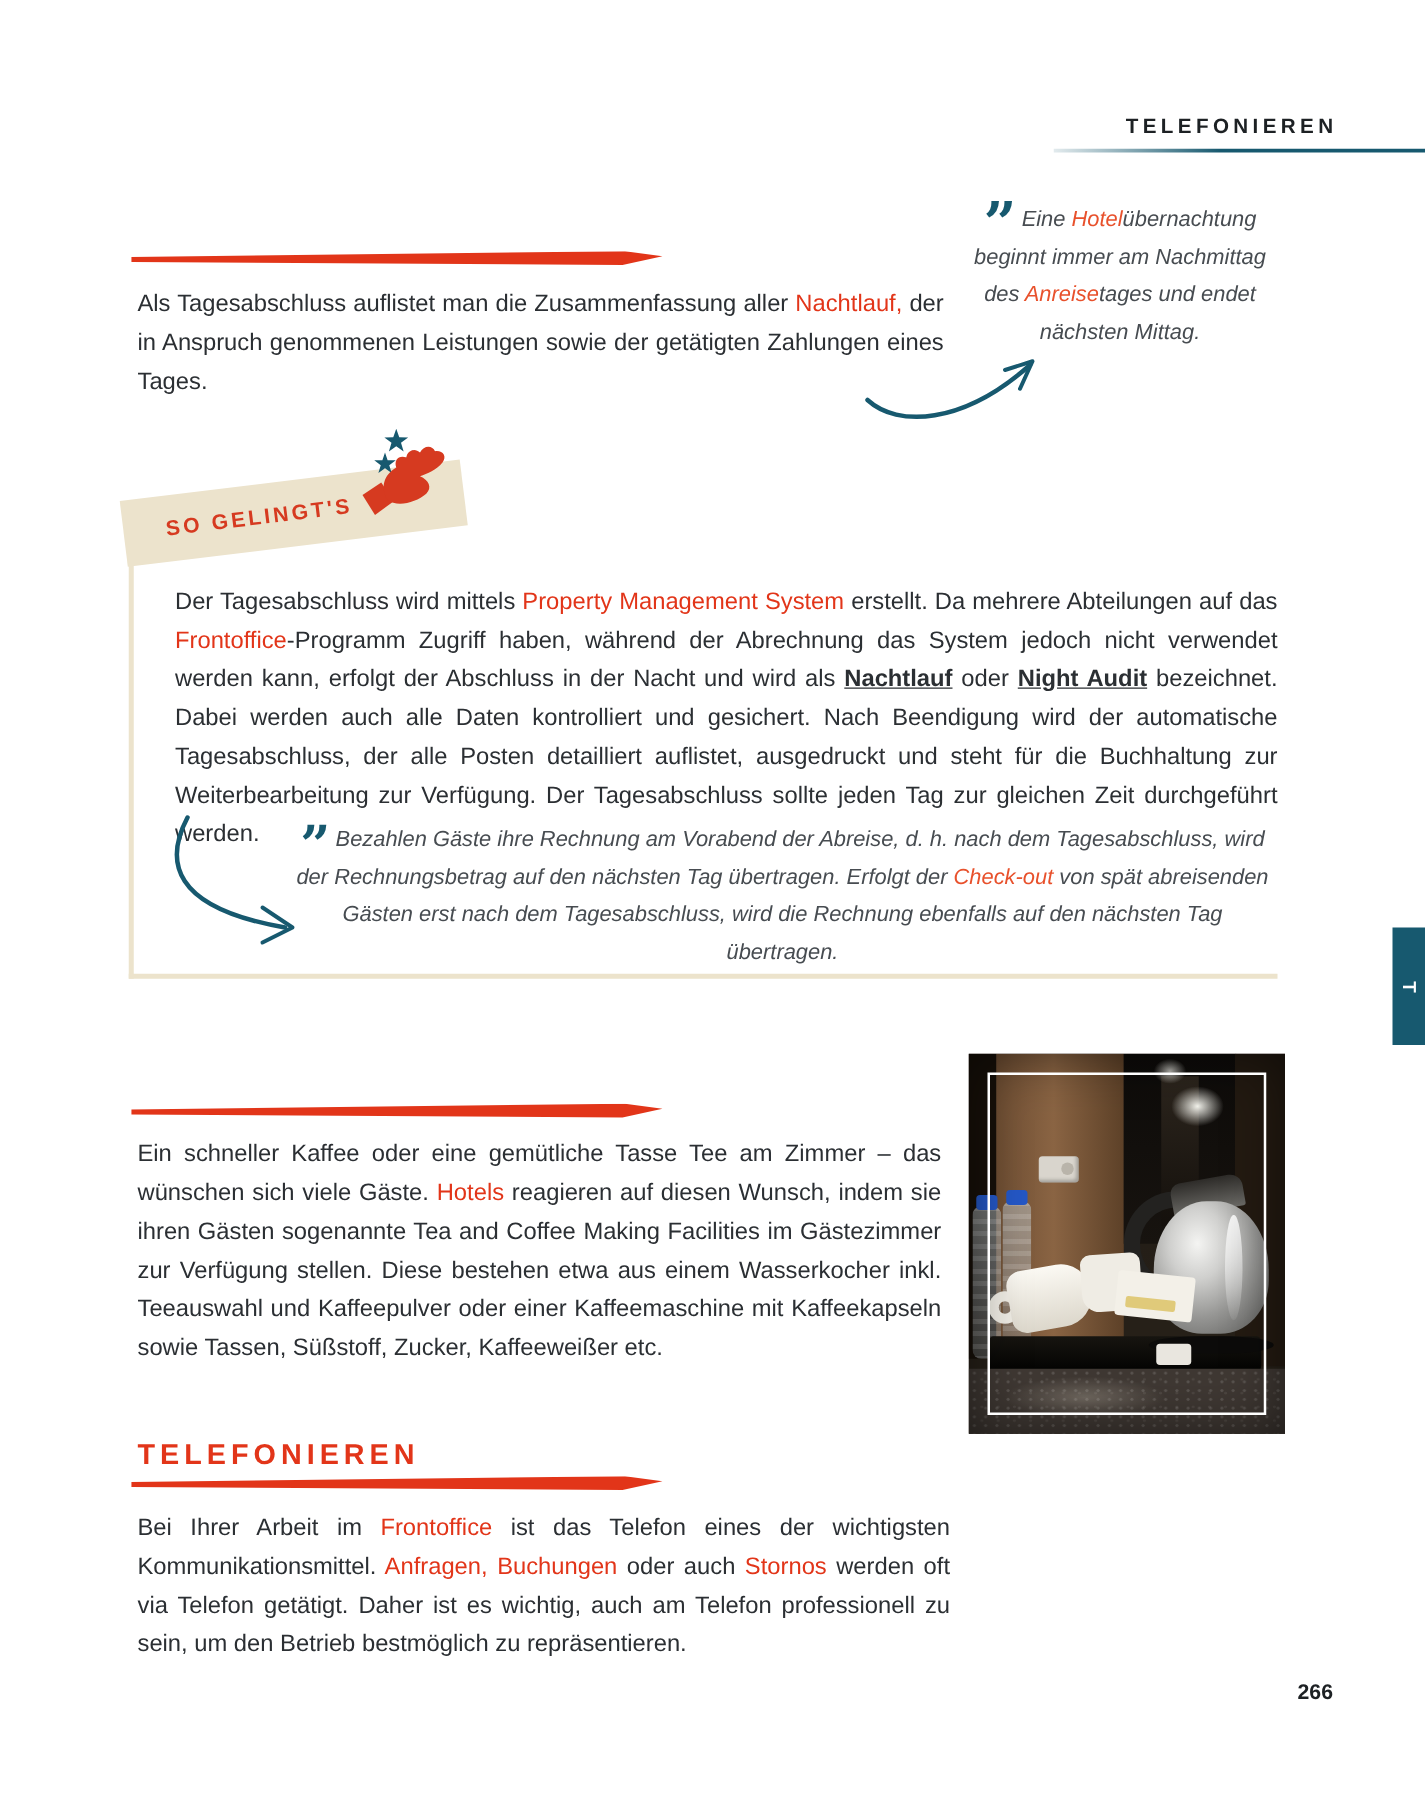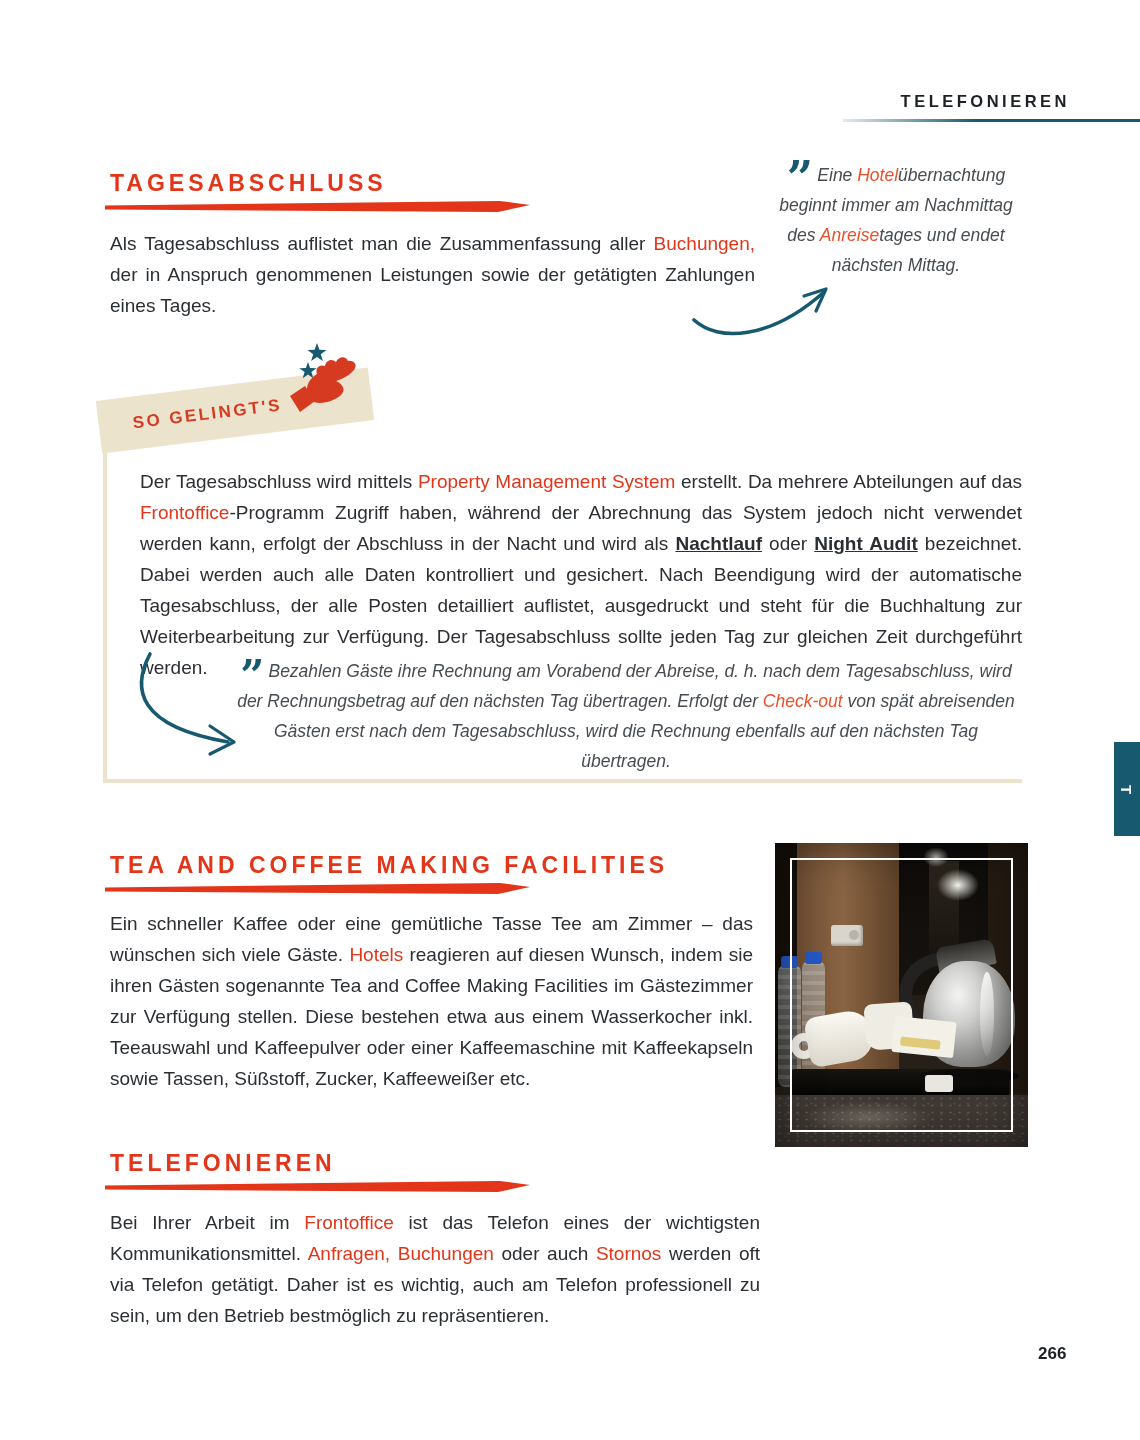--- a/index.html
+++ b/index.html
@@ -103,25 +103,24 @@
   .page-number{position:absolute;left:1038px;top:1344px;font-size:17px;font-weight:bold;color:#1d2124;}
 </style>
 </head>
 <body>
 
 <div class="page">
 
   <div class="running-header">TELEFONIEREN</div>
   <div class="header-rule"></div>
 
-  <h2 class="h-red" style="left:110px;top:170px;margin:0;">TAGESABSCHLUSS</h2>
   <svg class="swoosh" style="left:105px;top:201px;" viewBox="0 0 425 12">
     <polygon points="0,4.5 395,0 425,4 393,11 0,8.5"></polygon>
   </svg>
-  <p class="para" style="left:110px;top:228px;width:645px;margin:0;"><span>Als Tagesabschluss auflistet man die Zusammenfassung aller </span><span class="r-red">Buchungen,</span><span> der in Anspruch genommenen Leistungen sowie der getätigten Zahlungen eines Tages.</span></p>
+  <p class="para" style="left:110px;top:228px;width:645px;margin:0;"><span>Als Tagesabschluss auflistet man die Zusammenfassung aller </span><span class="r-red">Nachtlauf,</span><span> der in Anspruch genommenen Leistungen sowie der getätigten Zahlungen eines Tages.</span></p>
 
   <div class="quote" style="top:160px;right:118px;width:252px;">
     <span class="qmark">”</span><span><span>Eine </span><span class="r-red">Hotel</span><span>übernachtung beginnt immer am Nachmittag des </span><span class="r-red">Anreise</span><span>tages und endet nächsten Mittag.</span></span>
   </div>
 
   <svg class="arrow" style="left:688px;top:266px;" width="162" height="82" viewBox="0 0 162 82">
     <path d="M6,54 C30,76 82,74 136,26" stroke-width="3.6"></path>
     <path d="M116,30 L138,23 L128,45" stroke-width="3.2"></path>
   </svg>
 
@@ -148,21 +147,20 @@
 
   <div class="quote" style="left:230px;top:656px;width:792px;">
     <span class="qmark" style="font-size:42px;">”</span><span><span>Bezahlen Gäste ihre Rechnung am Vorabend der Abreise, d. h. nach dem Tagesabschluss, wird der Rechnungsbetrag auf den nächsten Tag übertragen. Erfolgt der </span><span class="r-red">Check-out</span><span> von spät abreisenden Gästen erst nach dem Tagesabschluss, wird die Rechnung ebenfalls auf den nächsten Tag übertragen.</span></span>
   </div>
 
   <svg class="arrow" style="left:128px;top:650px;" width="152" height="110" viewBox="0 0 152 110">
     <path d="M22,4 C4,38 8,76 100,92" stroke-width="3.6"></path>
     <path d="M82,76 L106,92 L82,104" stroke-width="3.2"></path>
   </svg>
 
-  <h2 class="h-red" style="left:110px;top:852px;margin:0;">TEA AND COFFEE MAKING FACILITIES</h2>
   <svg class="swoosh" style="left:105px;top:883px;" viewBox="0 0 425 12">
     <polygon points="0,4.5 395,0 425,4 393,11 0,8.5"></polygon>
   </svg>
   <p class="para" style="left:110px;top:908px;width:643px;margin:0;"><span>Ein schneller Kaffee oder eine gemütliche Tasse Tee am Zimmer – das wünschen sich viele Gäste. </span><span class="r-red">Hotels</span><span> reagieren auf diesen Wunsch, indem sie ihren Gästen sogenannte Tea and Coffee Making Facilities im Gästezimmer zur Verfügung stellen. Diese bestehen etwa aus einem Wasserkocher inkl. Teeauswahl und Kaffeepulver oder einer Kaffeemaschine mit Kaffeekapseln sowie Tassen, Süßstoff, Zucker, Kaffeeweißer etc.</span></p>
 
   <div class="photo">
     <div class="ph-bg"></div>
     <div class="ph-left-strip"></div>
     <div class="ph-panel"></div>
     <div class="ph-door">

